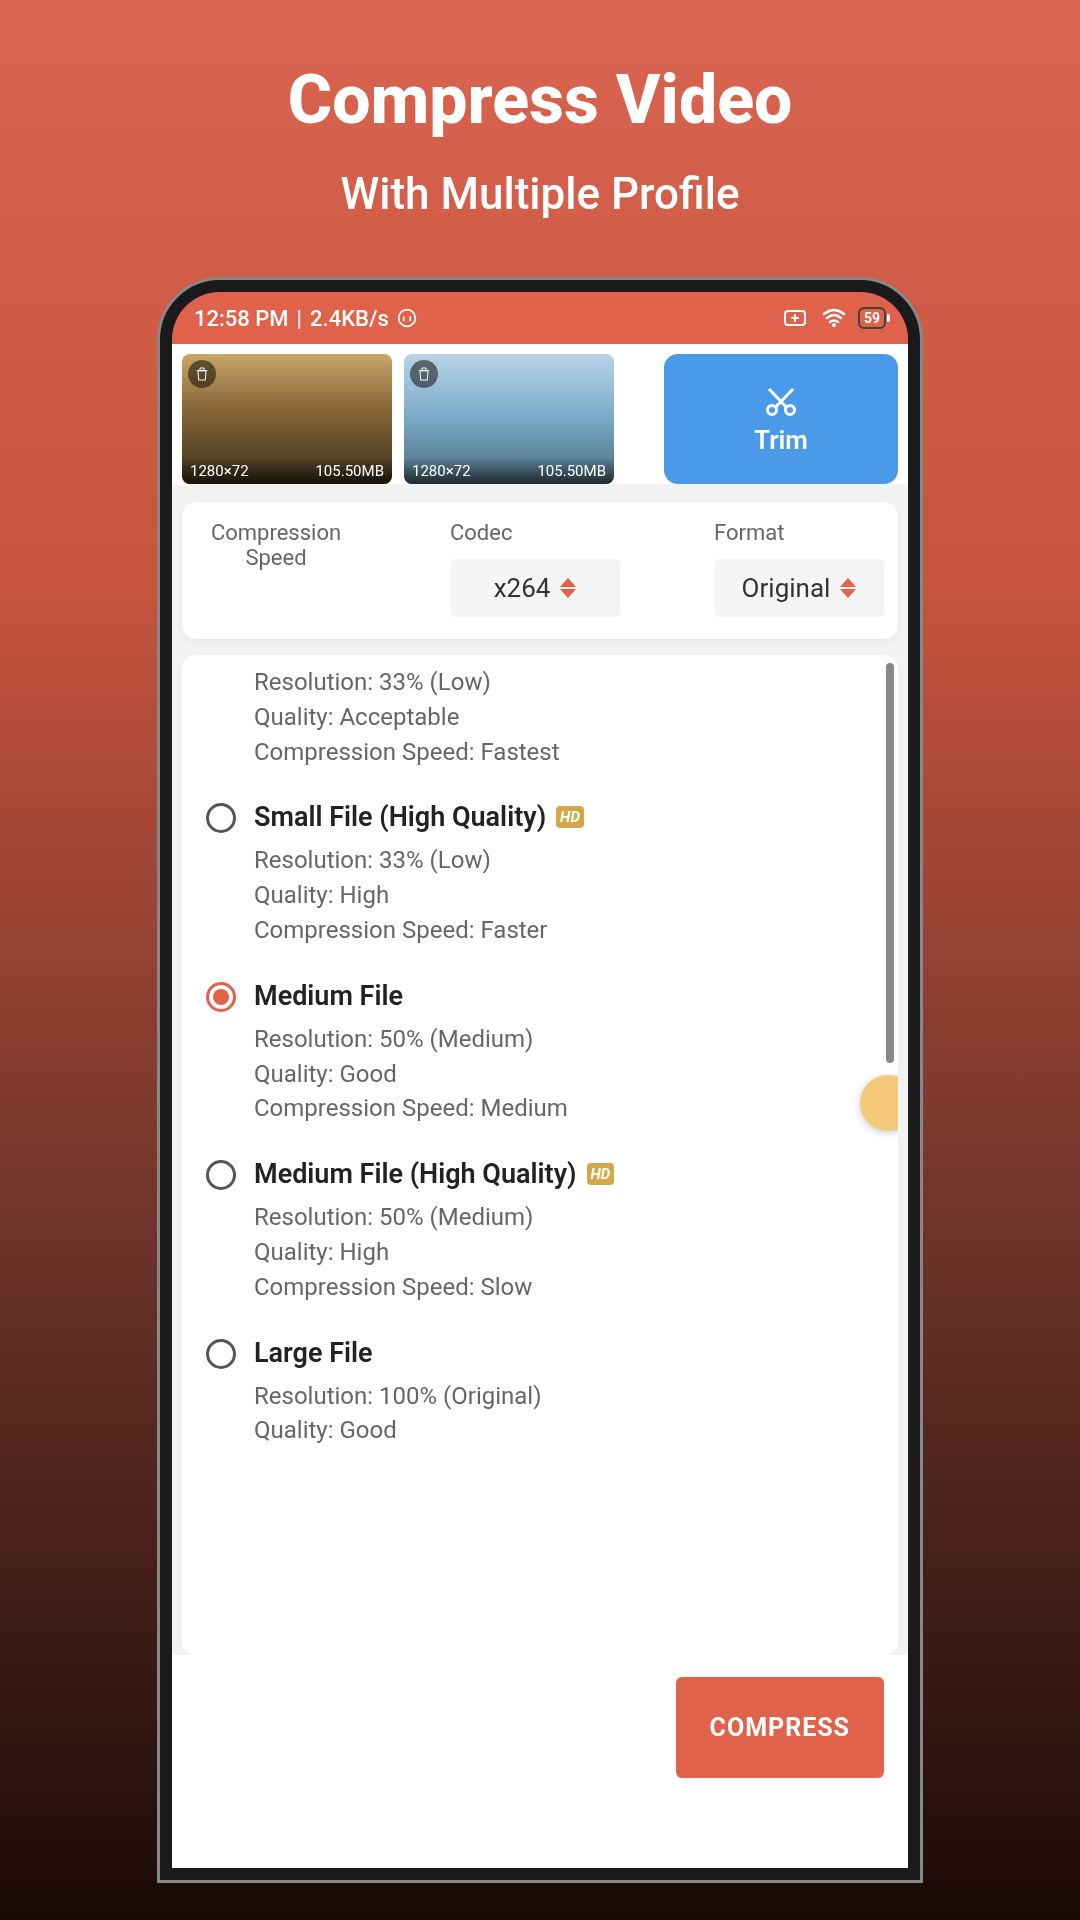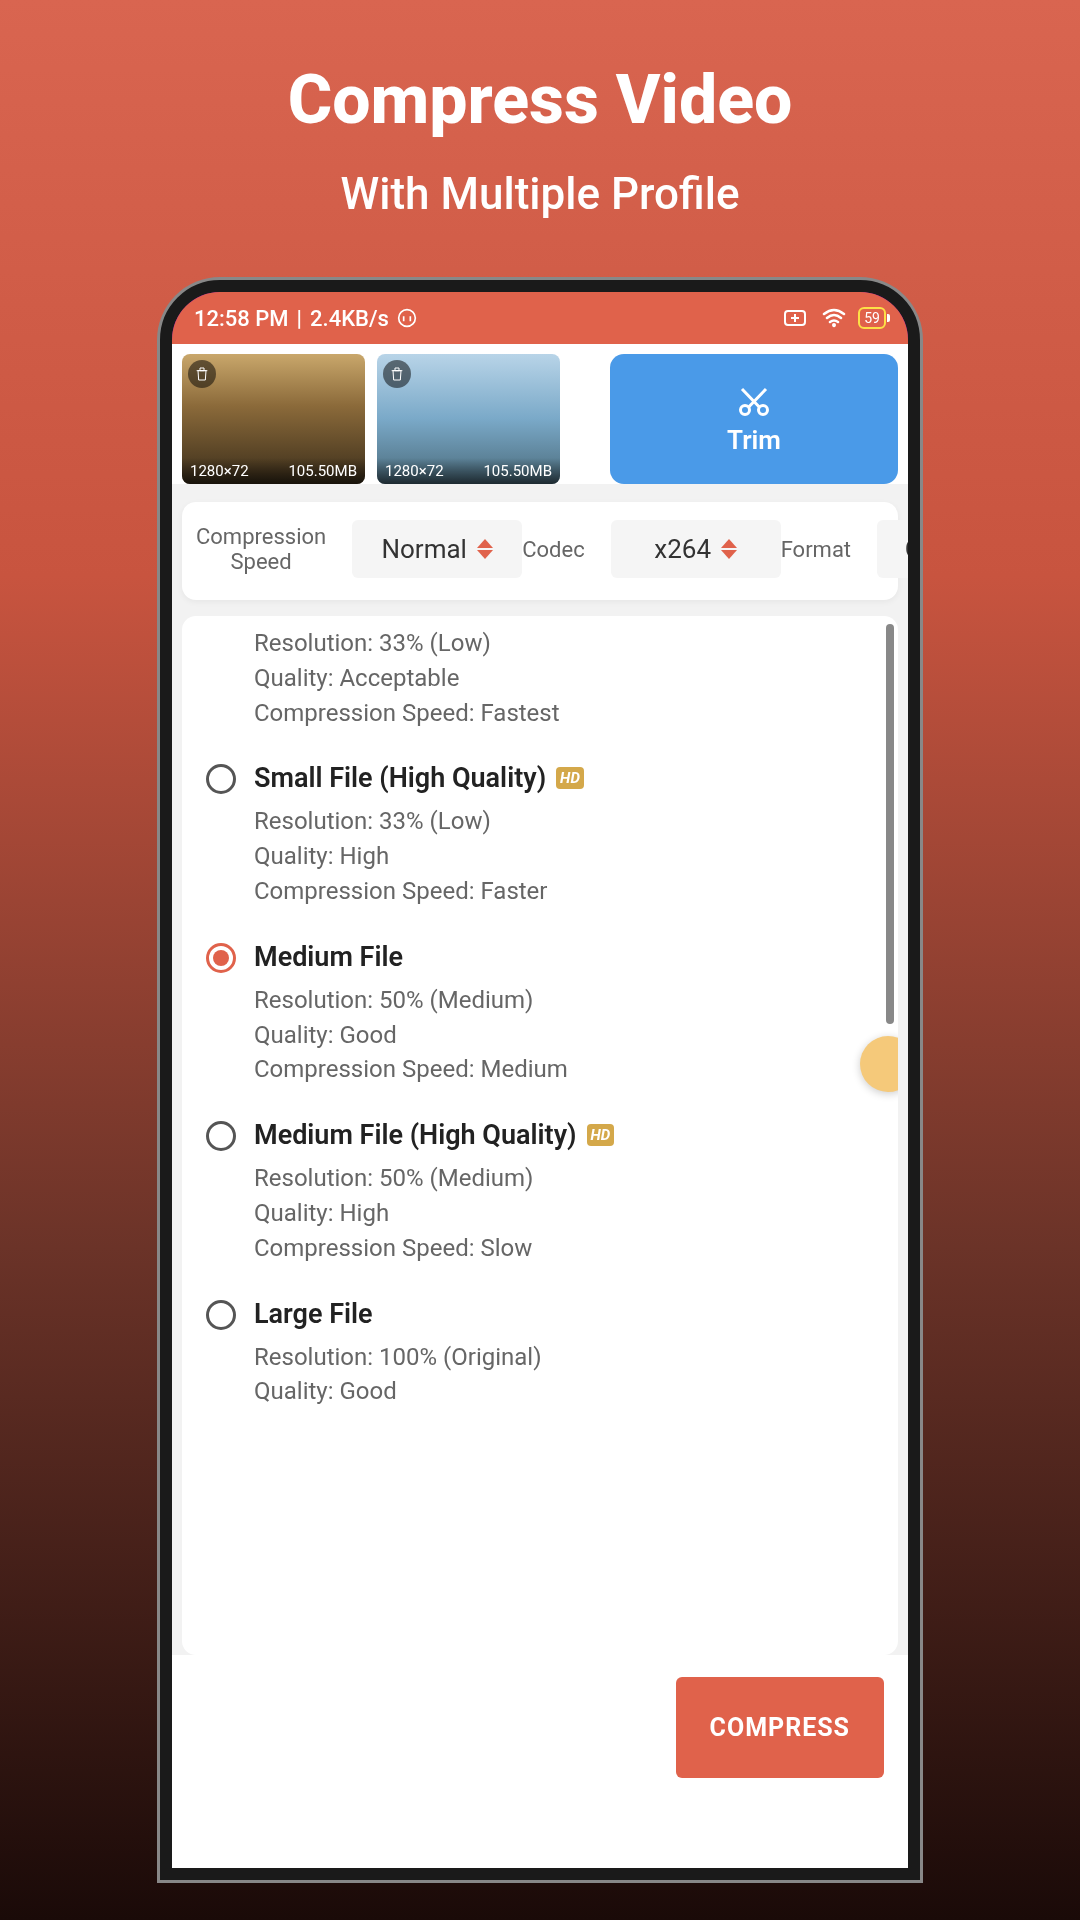--- a/index.html
+++ b/index.html
@@ -53,21 +53,21 @@
 .status-right { display: flex; align-items: center; gap: 12px; }
 .status-icon { display: inline-flex; }
 .content { background: #f2f2f2; flex: 1; display: flex; flex-direction: column; overflow: hidden; }
 .thumb-row {
   display: flex;
   gap: 12px;
   padding: 10px 10px 0 10px;
   background: #fff;
 }
 .thumb {
-  width: 183px;
+  width: 210px;
   height: 130px;
   border-radius: 8px;
   position: relative;
   overflow: hidden;
 }
 .thumb-1 { background: linear-gradient(180deg, #c9a76b 0%, #8b6a3a 40%, #3a2d1a 100%); }
 .thumb-2 { background: linear-gradient(180deg, #b8d4e8 0%, #7aa9c8 50%, #4a6a7a 100%); }
 .thumb-delete {
   position: absolute;
   top: 6px; left: 6px;
@@ -96,21 +96,21 @@
 .trim-btn-label { font-size: 26px; font-weight: 600; }
 .settings-card {
   background: #fff;
   margin: 18px 10px 0 10px;
   border-radius: 14px;
   padding: 18px 14px 22px 14px;
   display: flex;
   justify-content: space-between;
   box-shadow: 0 2px 6px rgba(0,0,0,0.05);
 }
-.setting-col { display: flex; flex-direction: row; align-items: center; gap: 26px; }
+.setting-col { display: flex; flex-direction: column; align-items: flex-start; gap: 14px; }
 .setting-label { color: #666; font-size: 22px; text-align: center; }
 .setting-select {
   background: #f5f5f5;
   border-radius: 6px;
   padding: 14px 18px;
   display: flex; align-items: center; gap: 10px;
   font-size: 26px; color: #333;
   min-width: 170px;
   justify-content: center;
 }
@@ -186,21 +186,21 @@
             <rect x="1" y="3" width="20" height="14" rx="3"></rect>
             <path d="M7 10 L15 10 M11 6 L11 14"></path>
           </svg>
       </span>
       <span class="status-icon">
         <svg width="24" height="20" viewBox="0 0 24 20" fill="#fff">
             <path d="M12 18 L12 18 M2 6 Q12 -2 22 6 M5 10 Q12 4 19 10 M8 14 Q12 11 16 14" stroke="#fff" stroke-width="2.5" fill="none" stroke-linecap="round"></path>
             <circle cx="12" cy="17" r="2"></circle>
           </svg>
       </span>
-      <span class="status-icon" style="border:2px solid #fde047;border-radius:6px;padding:1px 4px;font-size:14px;font-weight:400;position:relative;">
+      <span class="status-icon" style="border:2px solid #404040;border-radius:6px;padding:1px 4px;font-size:14px;font-weight:700;position:relative;">
         <span>59</span>
         <span style="position:absolute;right:-6px;top:5px;width:3px;height:8px;background:#fff;border-radius:0 2px 2px 0;"></span>
       </span>
     </div>
   </div>
 
   <div class="content">
     <div class="thumb-row">
       <div class="thumb thumb-1">
         <div class="thumb-delete">
@@ -230,27 +230,20 @@
             <circle cx="18" cy="18" r="3"></circle>
           <path d="M8.5 16 L20 4 M15.5 16 L4 4"></path>
         </svg>
         <span class="trim-btn-label">Trim</span>
       </div>
     </div>
 
     <div class="settings-card">
       <div class="setting-col">
         <div class="setting-label" style="max-width:160px;">Compression Speed</div>
-        <div class="setting-select">
-          <span>Normal</span>
-          <span class="sort-icon">
-              <span class="sort-up"></span>
-              <span class="sort-down"></span>
-            </span>
-        </div>
       </div>
       <div class="setting-col">
         <div class="setting-label">Codec</div>
         <div class="setting-select">
           <span>x264</span>
           <span class="sort-icon">
               <span class="sort-up"></span>
               <span class="sort-down"></span>
             </span>
         </div>

